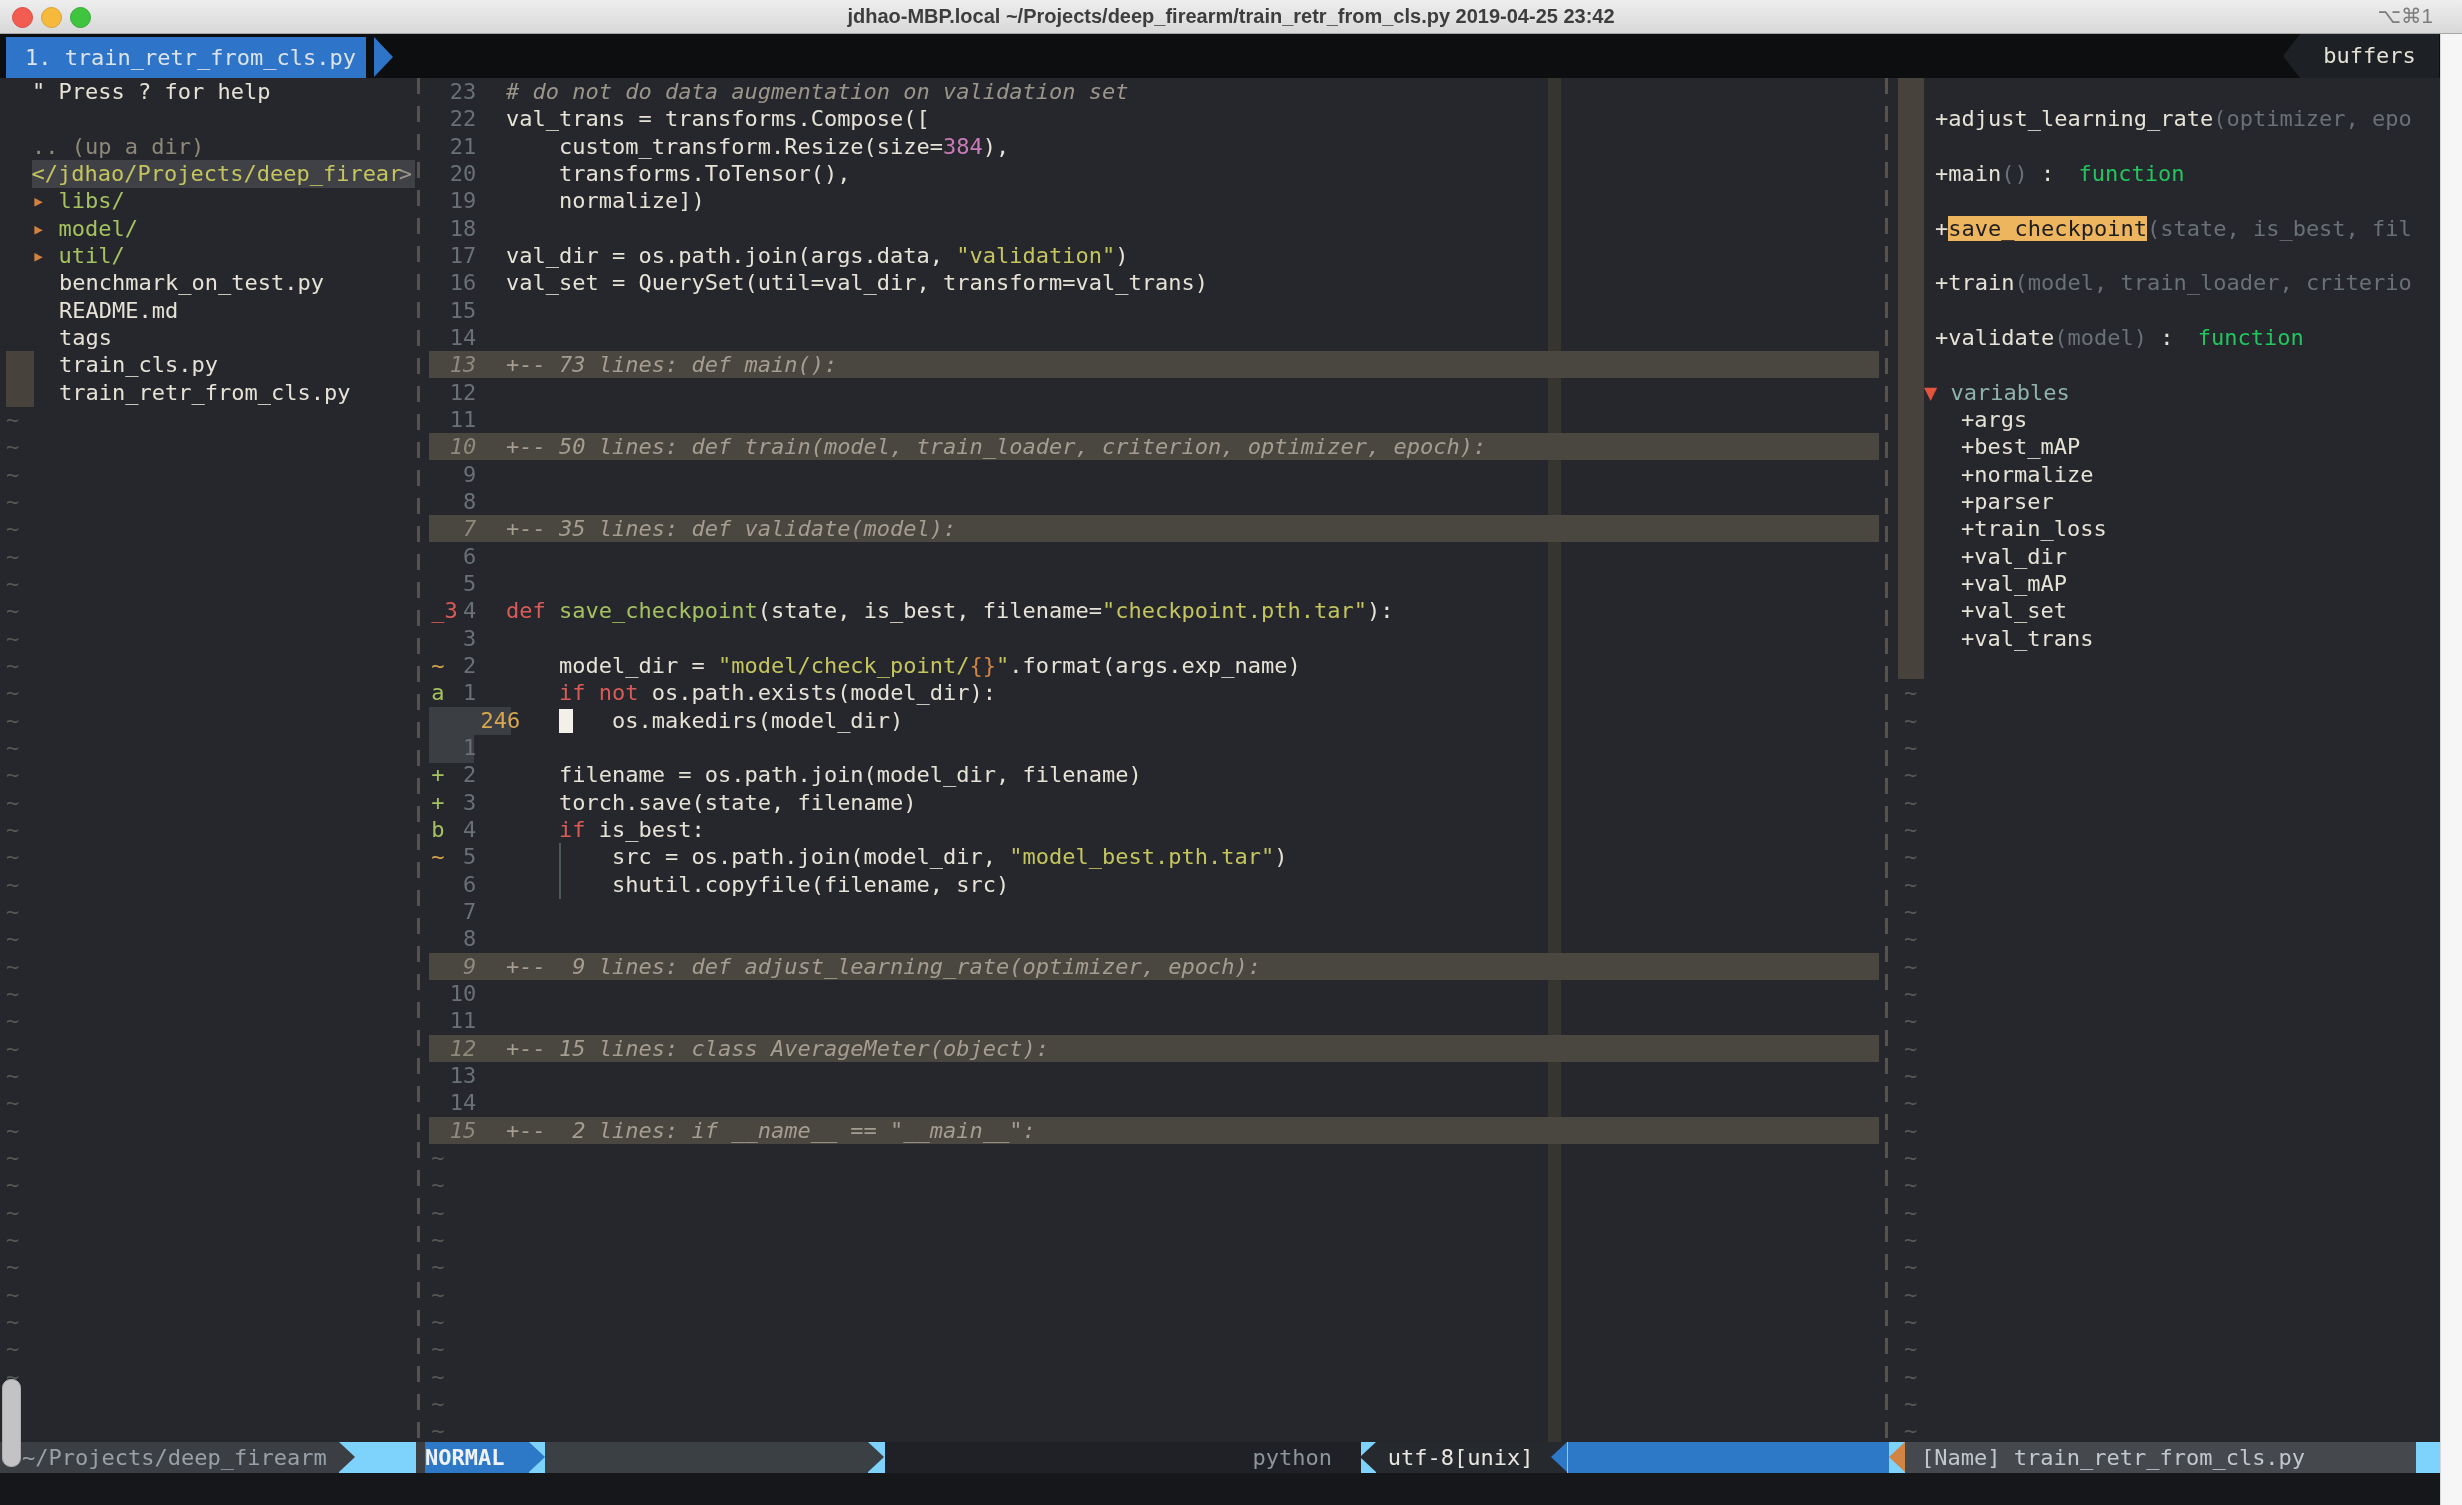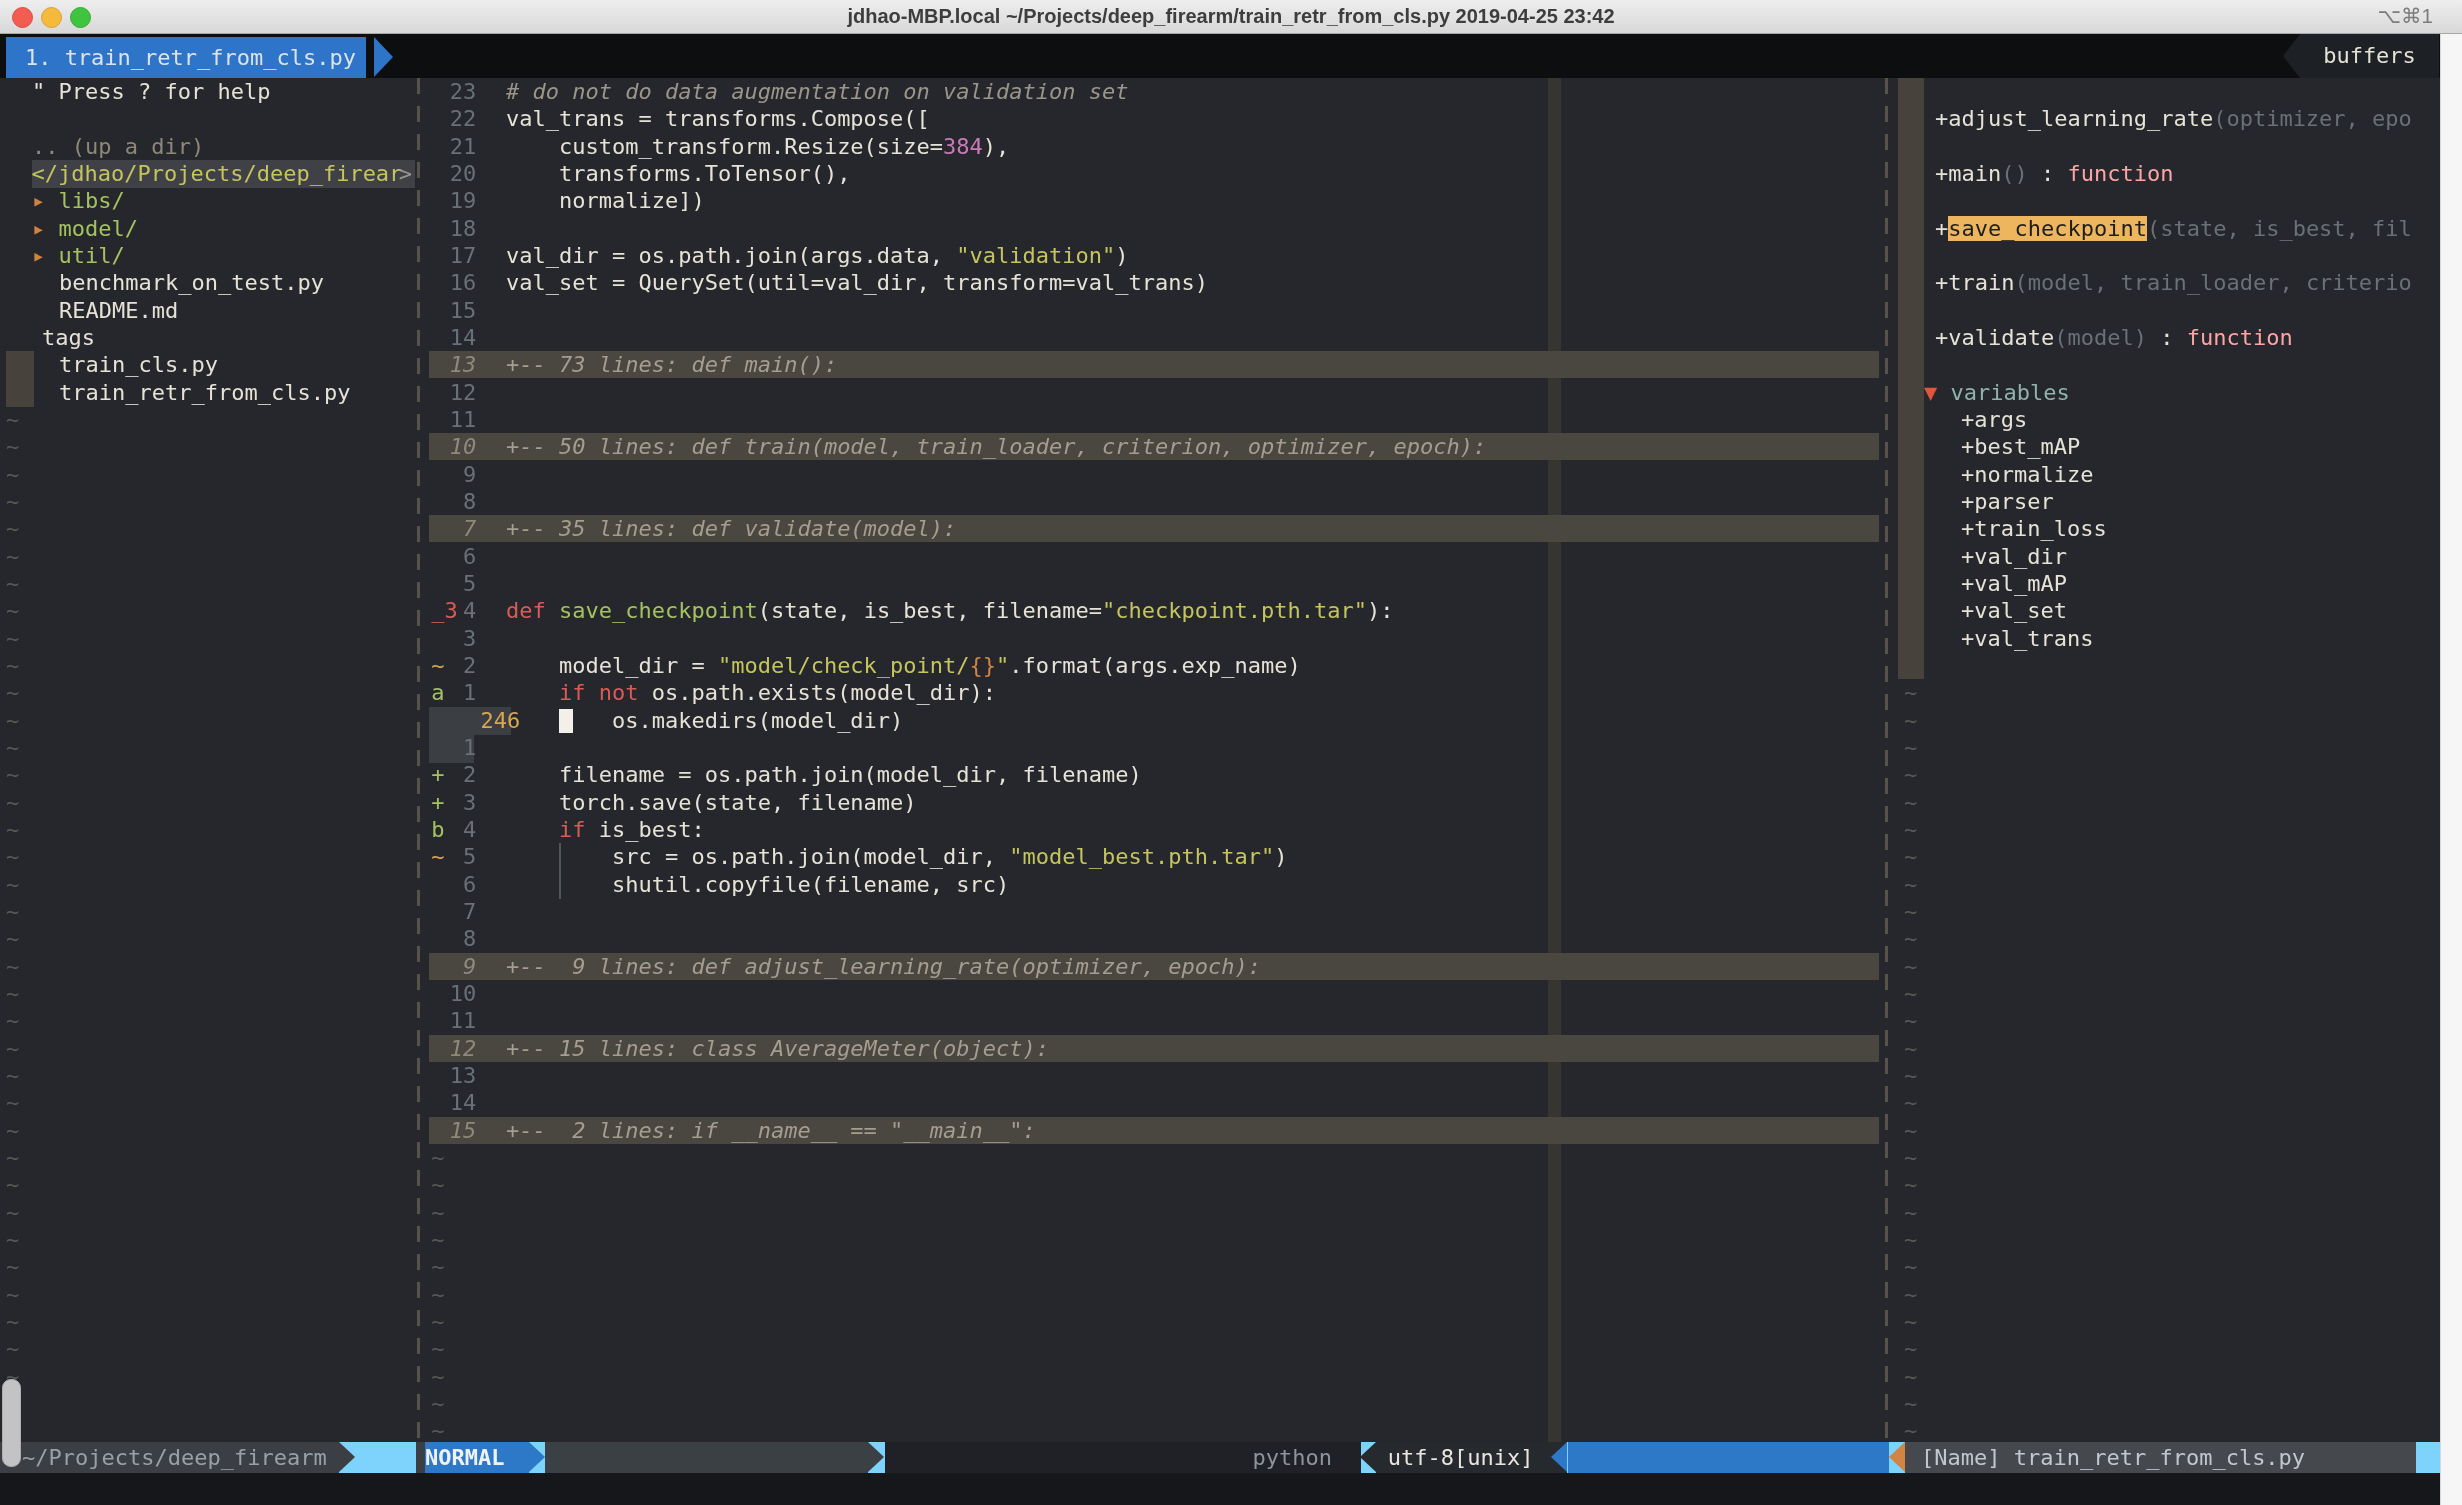--- a/index.html
+++ b/index.html
@@ -56,21 +56,21 @@
   .cursorline-gutter2{position:absolute;left:0;top:28px;width:45px;height:28px;background:#3b3e43;}
   #cursor{position:absolute;left:130px;top:2.2px;width:14px;height:24px;background:#f2f0e9;}
   .guide{position:absolute;left:130px;top:0;bottom:0;width:2.2px;background:#4e5a56;}
   .tok-com{color:#9b958a;font-style:italic;} .tok-kw{color:#d95b57;} .tok-fn{color:#a5c261;}
   .tok-str{color:#c5c55e;} .tok-num{color:#c87bb8;} .tok-orn{color:#d28445;}
   .tok-def{color:#e6e2d6;}
   .sg-gold{color:#d9a74f;} .sg-grn{color:#a5c261;} .sg-red{color:#d95b57;}
   
   #tb-band{position:absolute;left:0px;width:26px;top:0;background:#47433c;}
   .tb-pre{color:#e6e2d6;} .tb-name{color:#e6e2d6;} .tb-sig{color:#697077;}
-  .tb-type{color:#fca5a5;} .tb-sep{color:#e6e2d6;}
+  .tb-type{color:#22c55e;margin-left:11px;} .tb-sep{color:#e6e2d6;}
   .tb-hl{background:#ecb55e;color:#1d1d1d;}
   .tb-trunc{position:absolute;right:10.3px;color:#697077;}
   .tb-tri{color:#e2543e;} .tb-kind{color:#8fb3ac;}
   .tb-var{color:#e6e2d6;}
   
   #statusline{position:absolute;left:0;top:1442px;width:2440px;height:31px;background:#7dd3fc;
     font-size:22px;line-height:31px;}
   .seg{position:absolute;top:0;height:31px;white-space:pre;}
   .arrR{position:absolute;top:0;width:0;height:0;border-top:15.4px solid transparent;border-bottom:15.4px solid transparent;}
   .arrL{position:absolute;top:0;width:0;height:0;border-top:15.4px solid transparent;border-bottom:15.4px solid transparent;}
@@ -123,21 +123,21 @@
   <div id="nerdtree">
       <div class="row" style="top: 0px;"><span class="nt-help" style="padding-left: 32px; display: inline-block;">" Press ? for help</span></div>
       <div class="row" style="top: 27px;"></div>
       <div class="row" style="top: 55px;"><span class="nt-updir" style="padding-left: 32px; display: inline-block;">.. (up a dir)</span></div>
       <div class="row" style="top: 82px;"><div class="nt-roothl"></div><span class="nt-root" style="padding-left: 31.5px; display: inline-block;">&lt;/jdhao/Projects/deep_firear</span><span class="nt-trunc">&gt;</span></div>
       <div class="row" style="top: 109px;"><span class="nt-arrow" style="padding-left: 32px; display: inline-block;">▸</span><span class="nt-dir"> libs/</span></div>
       <div class="row" style="top: 137px;"><span class="nt-arrow" style="padding-left: 32px; display: inline-block;">▸</span><span class="nt-dir"> model/</span></div>
       <div class="row" style="top: 164px;"><span class="nt-arrow" style="padding-left: 32px; display: inline-block;">▸</span><span class="nt-dir"> util/</span></div>
       <div class="row" style="top: 191px;"><span class="nt-file" style="padding-left: 59px; display: inline-block;">benchmark_on_test.py</span></div>
       <div class="row" style="top: 219px;"><span class="nt-file" style="padding-left: 59px; display: inline-block;">README.md</span></div>
-      <div class="row" style="top: 246px;"><span class="nt-file" style="padding-left: 42px; display: inline-block;">tags</span></div>
+      <div class="row" style="top: 246px;"><span class="nt-file" style="padding-left: 59px; display: inline-block;">tags</span></div>
       <div class="row" style="top: 273px;"><div class="nt-band" style="top: 0px; bottom: 0px;"></div><span class="nt-file" style="padding-left: 59px; display: inline-block;">train_cls.py</span></div>
       <div class="row" style="top: 301px;"><div class="nt-band" style="top: 0px; bottom: 0px;"></div><span class="nt-file" style="padding-left: 59px; display: inline-block;">train_retr_from_cls.py</span></div>
       <div class="row tilde" style="top: 328px; padding-left: 5.9px;">~</div>
       <div class="row tilde" style="top: 355px; padding-left: 5.9px;">~</div>
       <div class="row tilde" style="top: 383px; padding-left: 5.9px;">~</div>
       <div class="row tilde" style="top: 410px; padding-left: 5.9px;">~</div>
       <div class="row tilde" style="top: 437px; padding-left: 5.9px;">~</div>
       <div class="row tilde" style="top: 465px; padding-left: 5.9px;">~</div>
       <div class="row tilde" style="top: 492px; padding-left: 5.9px;">~</div>
       <div class="row tilde" style="top: 519px; padding-left: 5.9px;">~</div>

